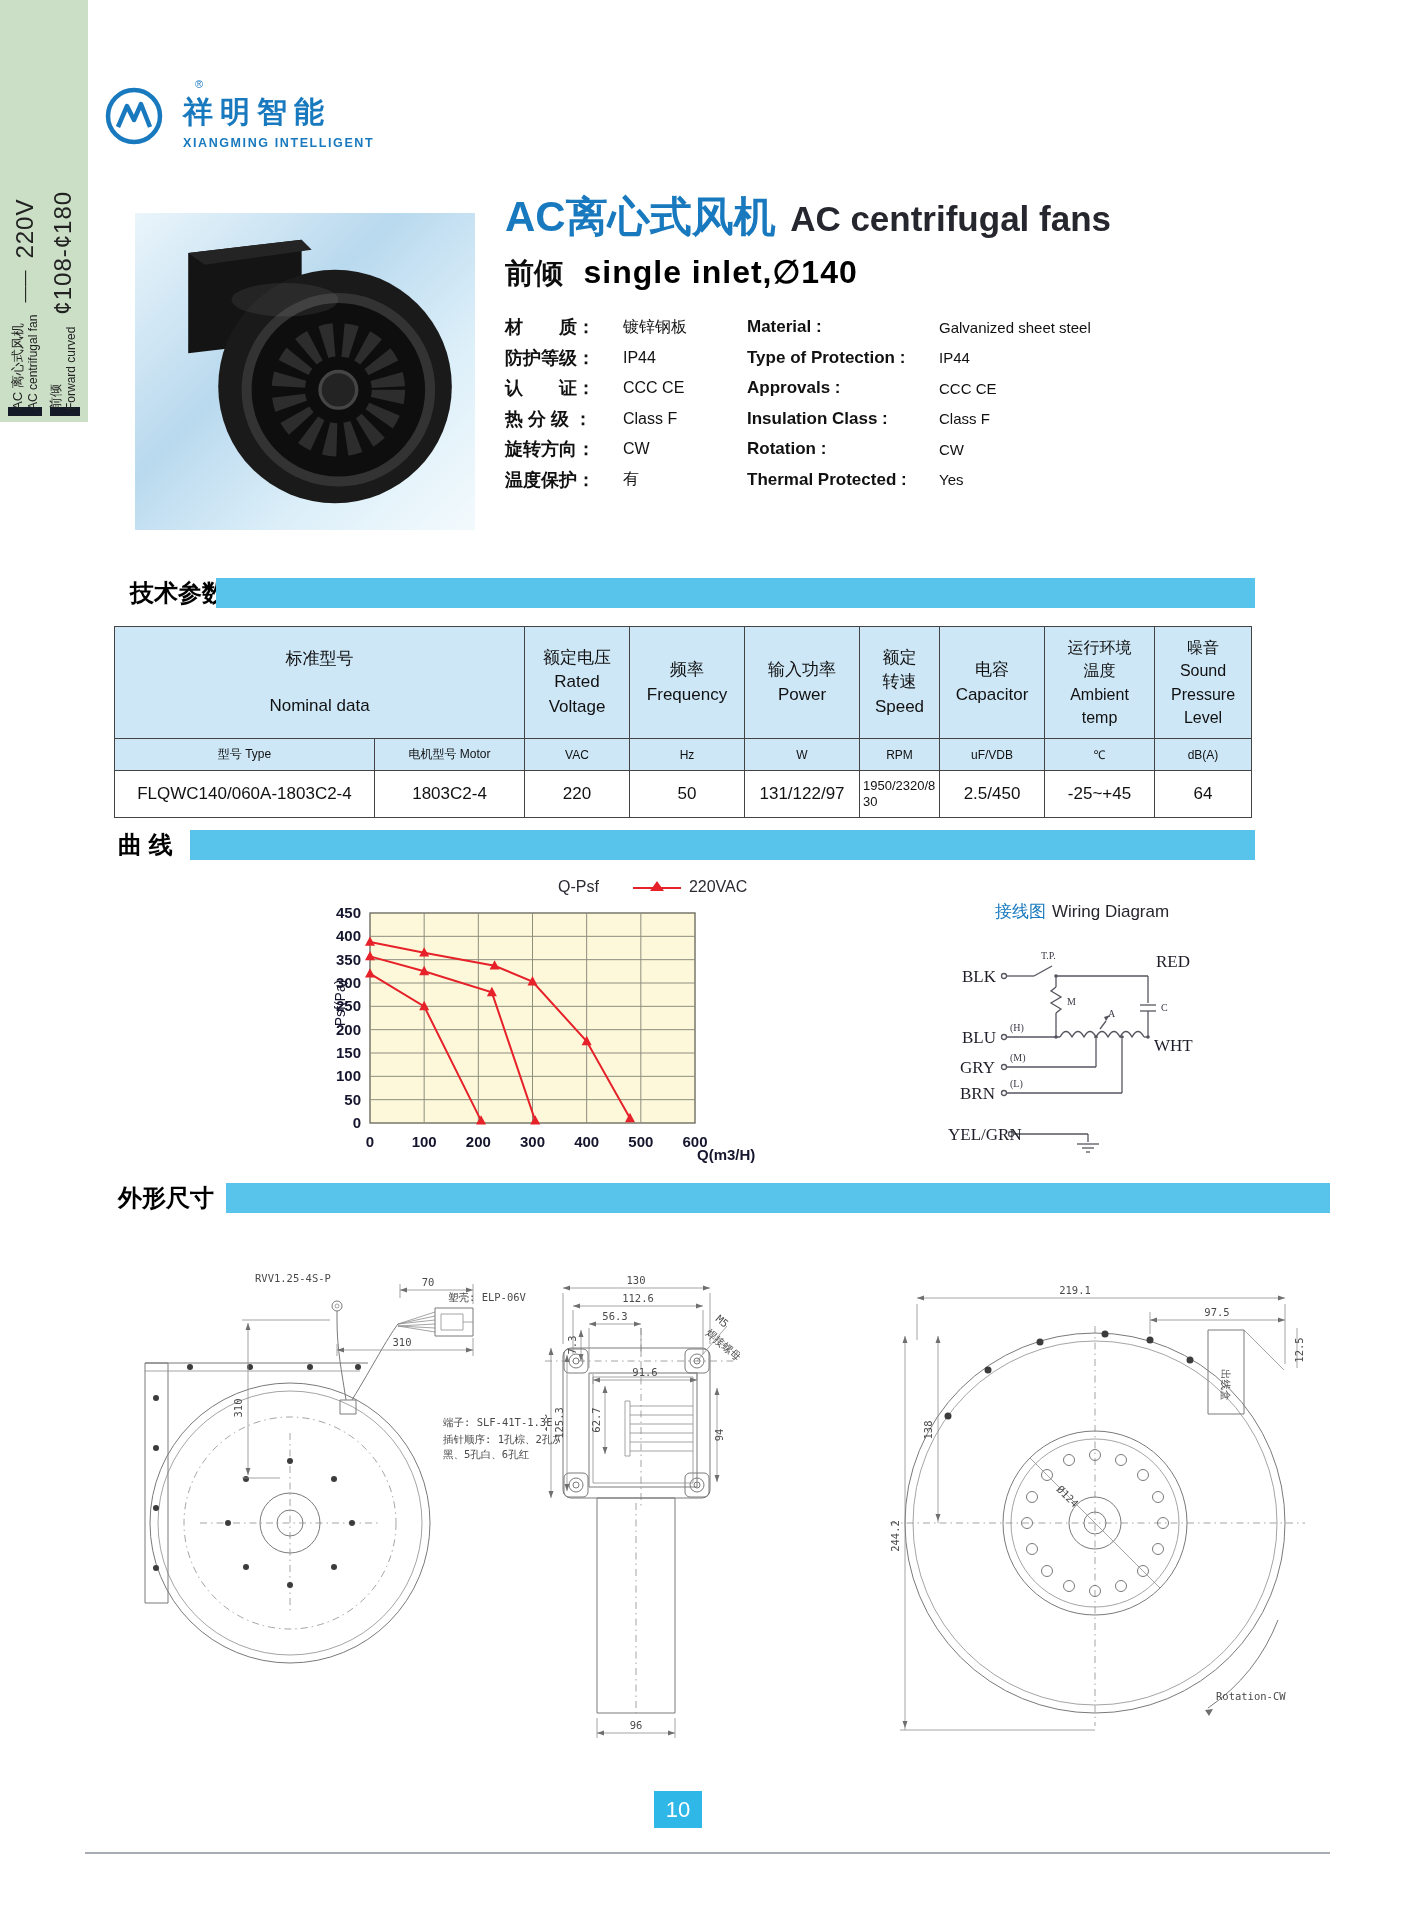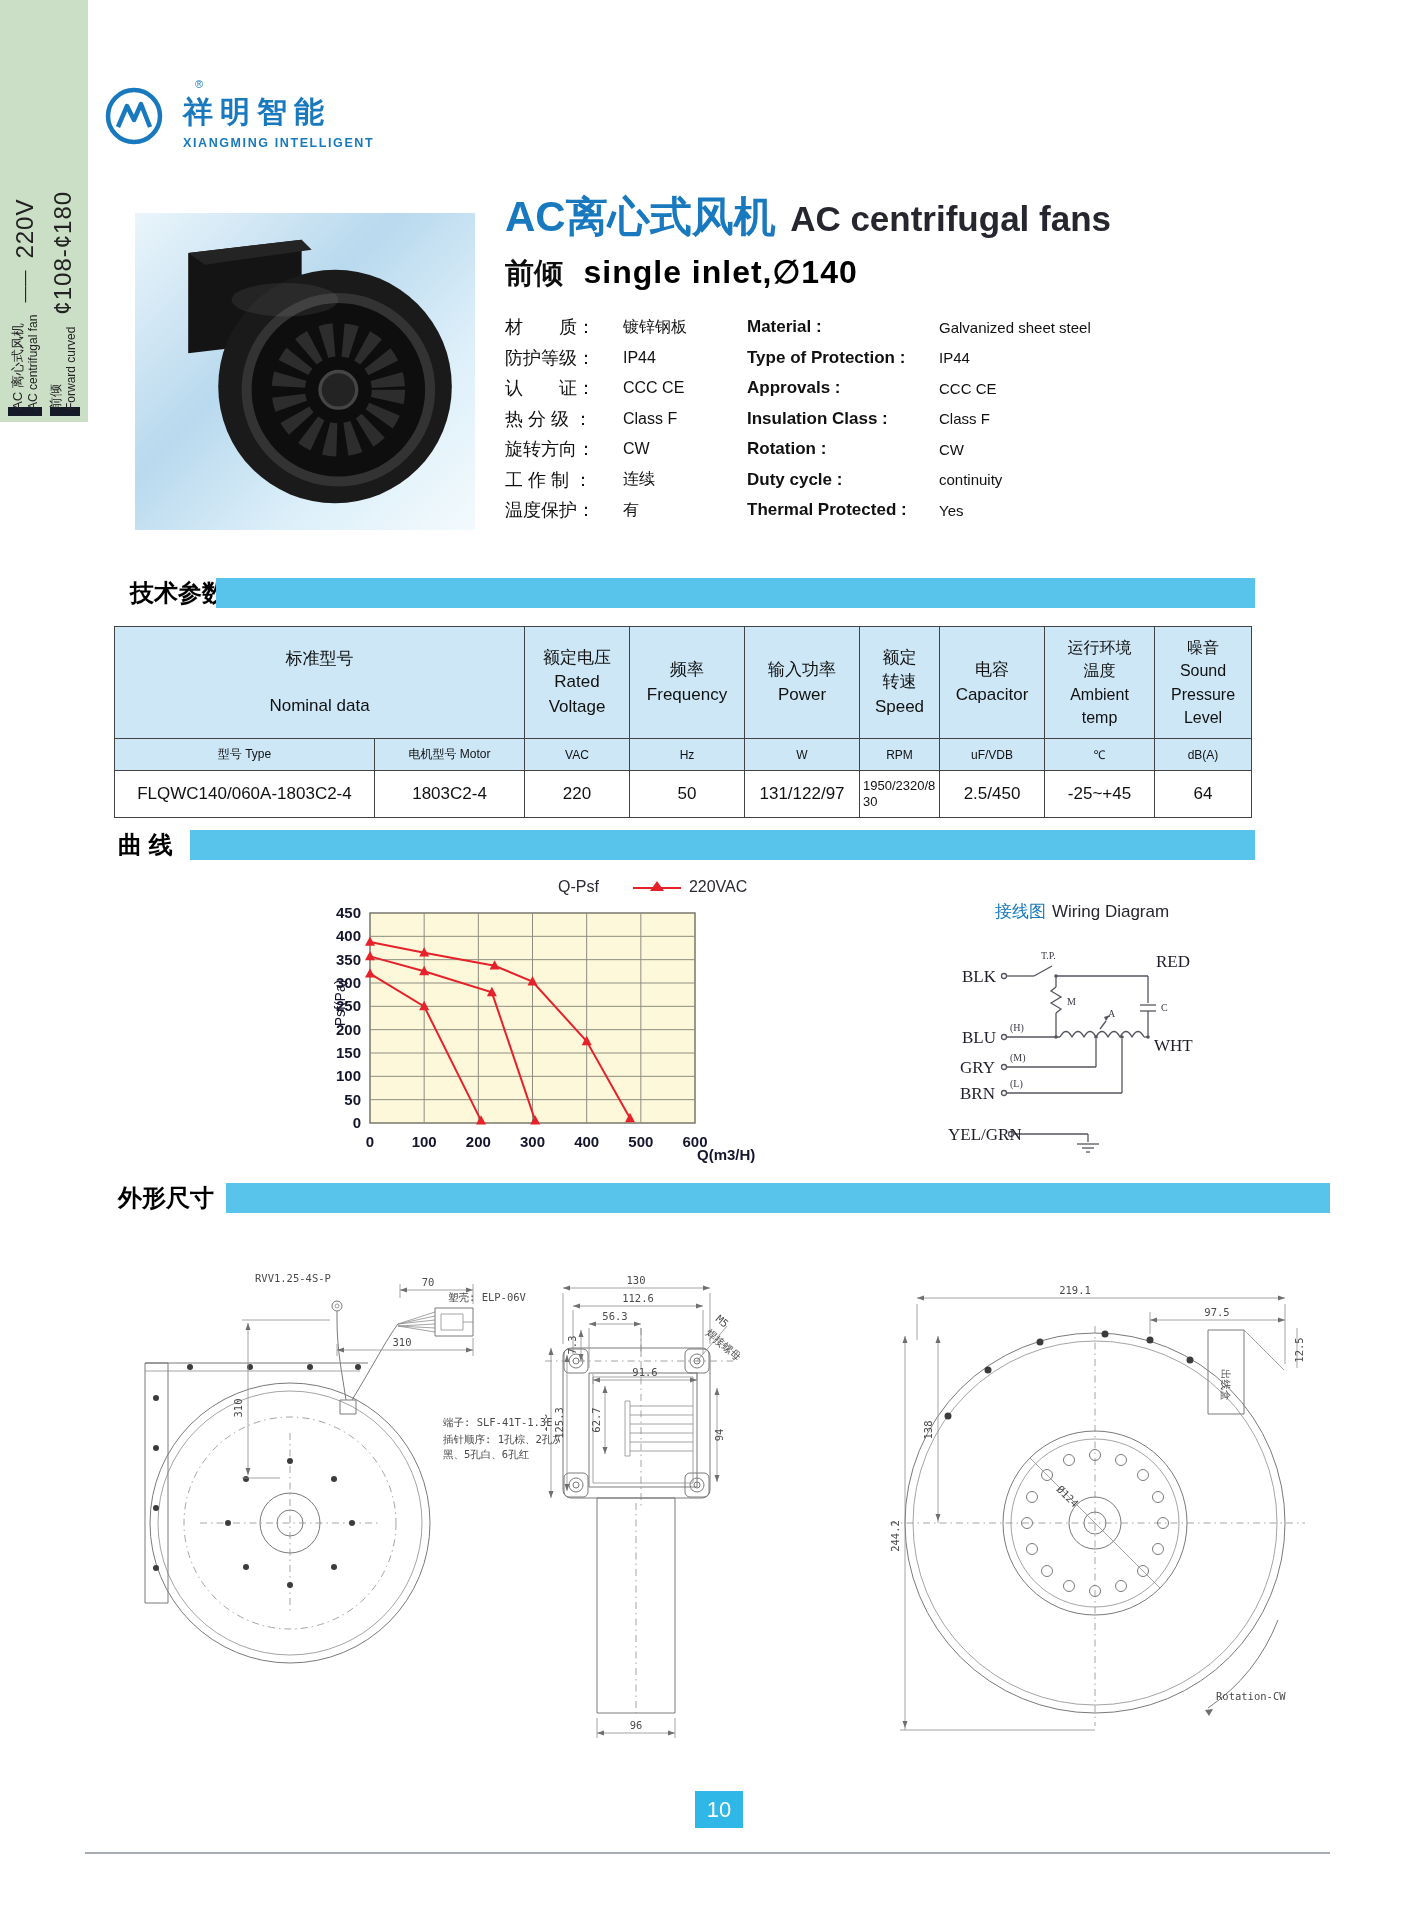--- a/index.html
+++ b/index.html
@@ -25,21 +25,21 @@
   
   .titleblock{position:absolute;left:505px;top:189px;}
   .t1-zh{font-size:42px;font-weight:bold;color:#1879be;}
   .t1-en{font-size:35px;font-weight:600;color:#26262e;margin-left:10px;}
   .t2{margin-top:8px;}
   .t2-zh{font-size:29px;font-weight:bold;color:#0d0d0d;}
   .t2-en{font-size:32px;font-weight:bold;color:#000000;margin-left:16px;letter-spacing:1px;}
   
   .specs{position:absolute;left:505px;top:312px;width:620px;}
   .spec-row{display:grid;grid-template-columns:118px 124px 192px auto;height:30.5px;align-items:center;}
-  .sl-zh{font-size:18px;font-weight:normal;}
+  .sl-zh{font-size:18px;font-weight:bold;}
   .sv-zh{font-size:16px;}
   .sl-en{font-size:17px;font-weight:bold;}
   .sv-en{font-size:15px;}
   
   .sec-label{position:absolute;font-size:24px;font-weight:bold;color:#000;line-height:30px;}
   .band{position:absolute;height:30px;background:#58c4ec;}
   
   .ptable{position:absolute;left:114px;top:626px;border-collapse:collapse;table-layout:fixed;width:1137px;}
   .ptable td{border:1.6px solid #434343;text-align:center;vertical-align:middle;padding:0;}
   .hd{background:#cde7f7;font-size:17px;}
@@ -66,21 +66,21 @@
   
   .cad{position:absolute;}
   .cad line,.cad path,.cad rect,.cad circle,.cad polyline{vector-effect:non-scaling-stroke;}
   .cad .s{stroke:#7a7a7a;stroke-width:1;fill:none;}
   .cad .thin{stroke:#8d8d8d;stroke-width:0.8;fill:none;}
   .cad .dash{stroke:#8d8d8d;stroke-width:0.8;fill:none;stroke-dasharray:7 4 1.5 4;}
   .cad .dim{font-family:"DejaVu Sans Mono",monospace;font-size:10.5px;fill:#4a4a4a;}
   .cad .dot{fill:#3c3c3c;stroke:none;}
   
   .pagenum{position:absolute;left:654px;top:1791px;width:48px;height:37px;background:#2fb7e8;
-           color:#fff;font-size:22px;display:flex;align-items:center;justify-content:center;margin-left:41px;}
+           color:#fff;font-size:22px;display:flex;align-items:center;justify-content:center;}
   .footline{position:absolute;left:85px;top:1852px;width:1245px;height:2px;background:#a7adb3;}
 </style>
 </head>
 <body>
 
 <div class="page">
 
   <div class="sidebar">
     <div class="sbar" style="left:8px;top:407px;width:34px;"></div>
     <div class="sbar" style="left:50px;top:407px;width:30px;"></div>
@@ -160,26 +160,20 @@
       <span class="sl-zh">热 分 级 ：</span>
       <span class="sv-zh">Class F</span>
       <span class="sl-en">Insulation Class :</span>
       <span class="sv-en">Class F</span>
     </div>
     <div class="spec-row">
       <span class="sl-zh">旋转方向：</span>
       <span class="sv-zh">CW</span>
       <span class="sl-en">Rotation :</span>
       <span class="sv-en">CW</span>
-    </div>
-    <div class="spec-row">
-      <span class="sl-zh">工 作 制 ：</span>
-      <span class="sv-zh">连续</span>
-      <span class="sl-en">Duty cycle :</span>
-      <span class="sv-en">continuity</span>
     </div>
     <div class="spec-row">
       <span class="sl-zh">温度保护：</span>
       <span class="sv-zh">有</span>
       <span class="sl-en">Thermal  Protected :</span>
       <span class="sv-en">Yes</span>
     </div>
   </div>
 
   <span class="sec-label" style="left:130px;top:578px;">技术参数</span>

